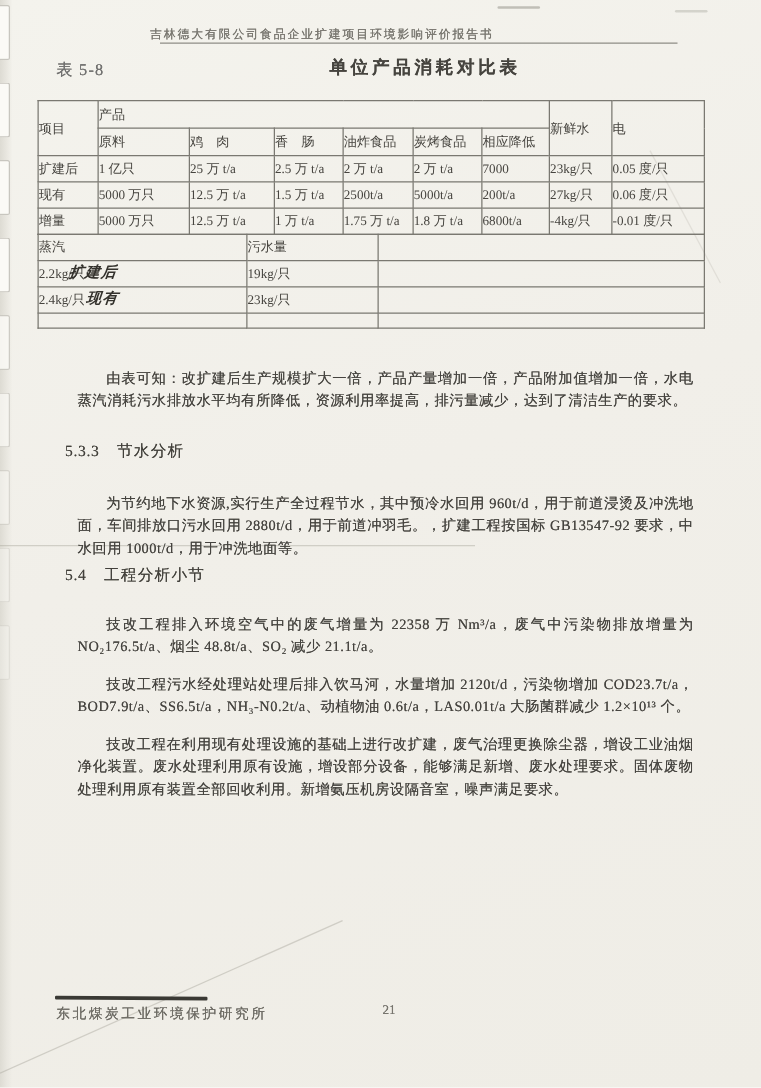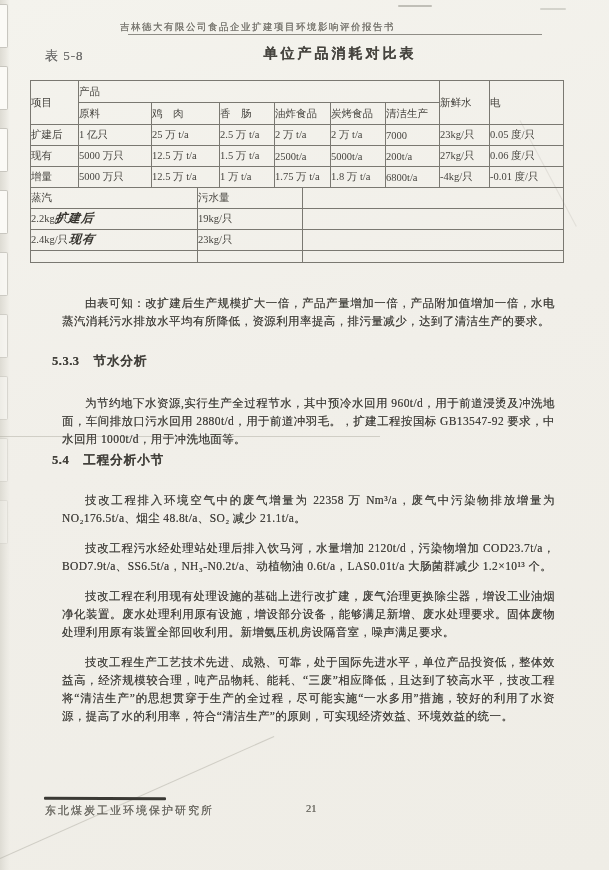--- a/index.html
+++ b/index.html
@@ -37,21 +37,21 @@
   .rh1{height:22px;} .rh2{height:22px;} .rd{height:21px;}
   .rs{height:21px;margin-left:47px;} .rblank{height:12px;}
   .hand{font-weight:bold;font-style:italic;transform:skewX(-6deg);
     font-size:12px;color:#34322d;letter-spacing:1px;display:inline-block;}
   .subcellA{position:relative;}
   .subcellA .hand{position:absolute;left:24px;top:50%;transform:translateY(-55%) skewX(-6deg);}
   
   .bodytext{position:absolute;left:50px;width:517px;font-size:11.5px;line-height:18px;
     text-align:justify;color:#45433f;letter-spacing:.4px;}
   .bodytext p{margin:12px;text-indent:2em;}
-  .sechead{position:absolute;left:52px;font-size:12.5px;font-weight:bold;
+  .sechead{position:absolute;left:52px;font-size:12.5px;font-weight:normal;
     color:#42403b;letter-spacing:1px;}
   .sechead .num{margin-right:14px;letter-spacing:.5px;}
   
   .foot-bar{position:absolute;top:797px;left:44px;width:122px;height:3px;
     background:#3a3934;border-radius:1px;transform:rotate(.3deg);}
   .foot-org{position:absolute;top:803px;left:45px;font-size:11px;color:#6f6d66;letter-spacing:2px;}
   .foot-page{position:absolute;top:803px;left:306px;font-size:10.5px;color:#77756e;}
 </style>
 </head>
 <body>
@@ -97,21 +97,21 @@
       <td colspan="6">产品</td>
       <td rowspan="2">新鲜水</td>
       <td rowspan="2">电</td>
     </tr>
     <tr class="rh2">
       <td>原料</td>
       <td>鸡　肉</td>
       <td>香　肠</td>
       <td>油炸食品</td>
       <td>炭烤食品</td>
-      <td>清洁生产</td>
+      <td>相应降低</td>
     </tr>
     <tr class="rd">
       <td>扩建后</td>
       <td>1 亿只</td>
       <td>25 万 t/a</td>
       <td>2.5 万 t/a</td>
       <td>2 万 t/a</td>
       <td>2 万 t/a</td>
       <td>7000</td>
       <td>23kg/只</td>
@@ -190,18 +190,17 @@
   <p>为节约地下水资源,实行生产全过程节水，其中预冷水回用 960t/d，用于前道浸烫及冲洗地面，车间排放口污水回用 2880t/d，用于前道冲羽毛。，扩建工程按国标 GB13547-92 要求，中水回用 1000t/d，用于冲洗地面等。</p>
 </div>
 
 <div class="sechead blur" style="top:452px">
   <span class="num">5.4</span><span>工程分析小节</span>
 </div>
 <div class="bodytext blur" style="top:479px">
   <p>技改工程排入环境空气中的废气增量为 22358 万 Nm³/a，废气中污染物排放增量为 NO₂176.5t/a、烟尘 48.8t/a、SO₂ 减少 21.1t/a。</p>
   <p>技改工程污水经处理站处理后排入饮马河，水量增加 2120t/d，污染物增加 COD23.7t/a，BOD7.9t/a、SS6.5t/a，NH₃-N0.2t/a、动植物油 0.6t/a，LAS0.01t/a 大肠菌群减少 1.2×10¹³ 个。</p>
   <p>技改工程在利用现有处理设施的基础上进行改扩建，废气治理更换除尘器，增设工业油烟净化装置。废水处理利用原有设施，增设部分设备，能够满足新增、废水处理要求。固体废物处理利用原有装置全部回收利用。新增氨压机房设隔音室，噪声满足要求。</p>
-  <p>技改工程生产工艺技术先进、成熟、可靠，处于国际先进水平，单位产品投资低，整体效益高，经济规模较合理，吨产品物耗、能耗、“三废”相应降低，且达到了较高水平，技改工程将“清洁生产”的思想贯穿于生产的全过程，尽可能实施“一水多用”措施，较好的利用了水资源，提高了水的利用率，符合“清洁生产”的原则，可实现经济效益、环境效益的统一。</p>
 </div>
 
 <div class="foot-bar"></div>
 <div class="foot-org blur">东北煤炭工业环境保护研究所</div>
 <div class="foot-page blur">21</div>
 
 </body></html>

